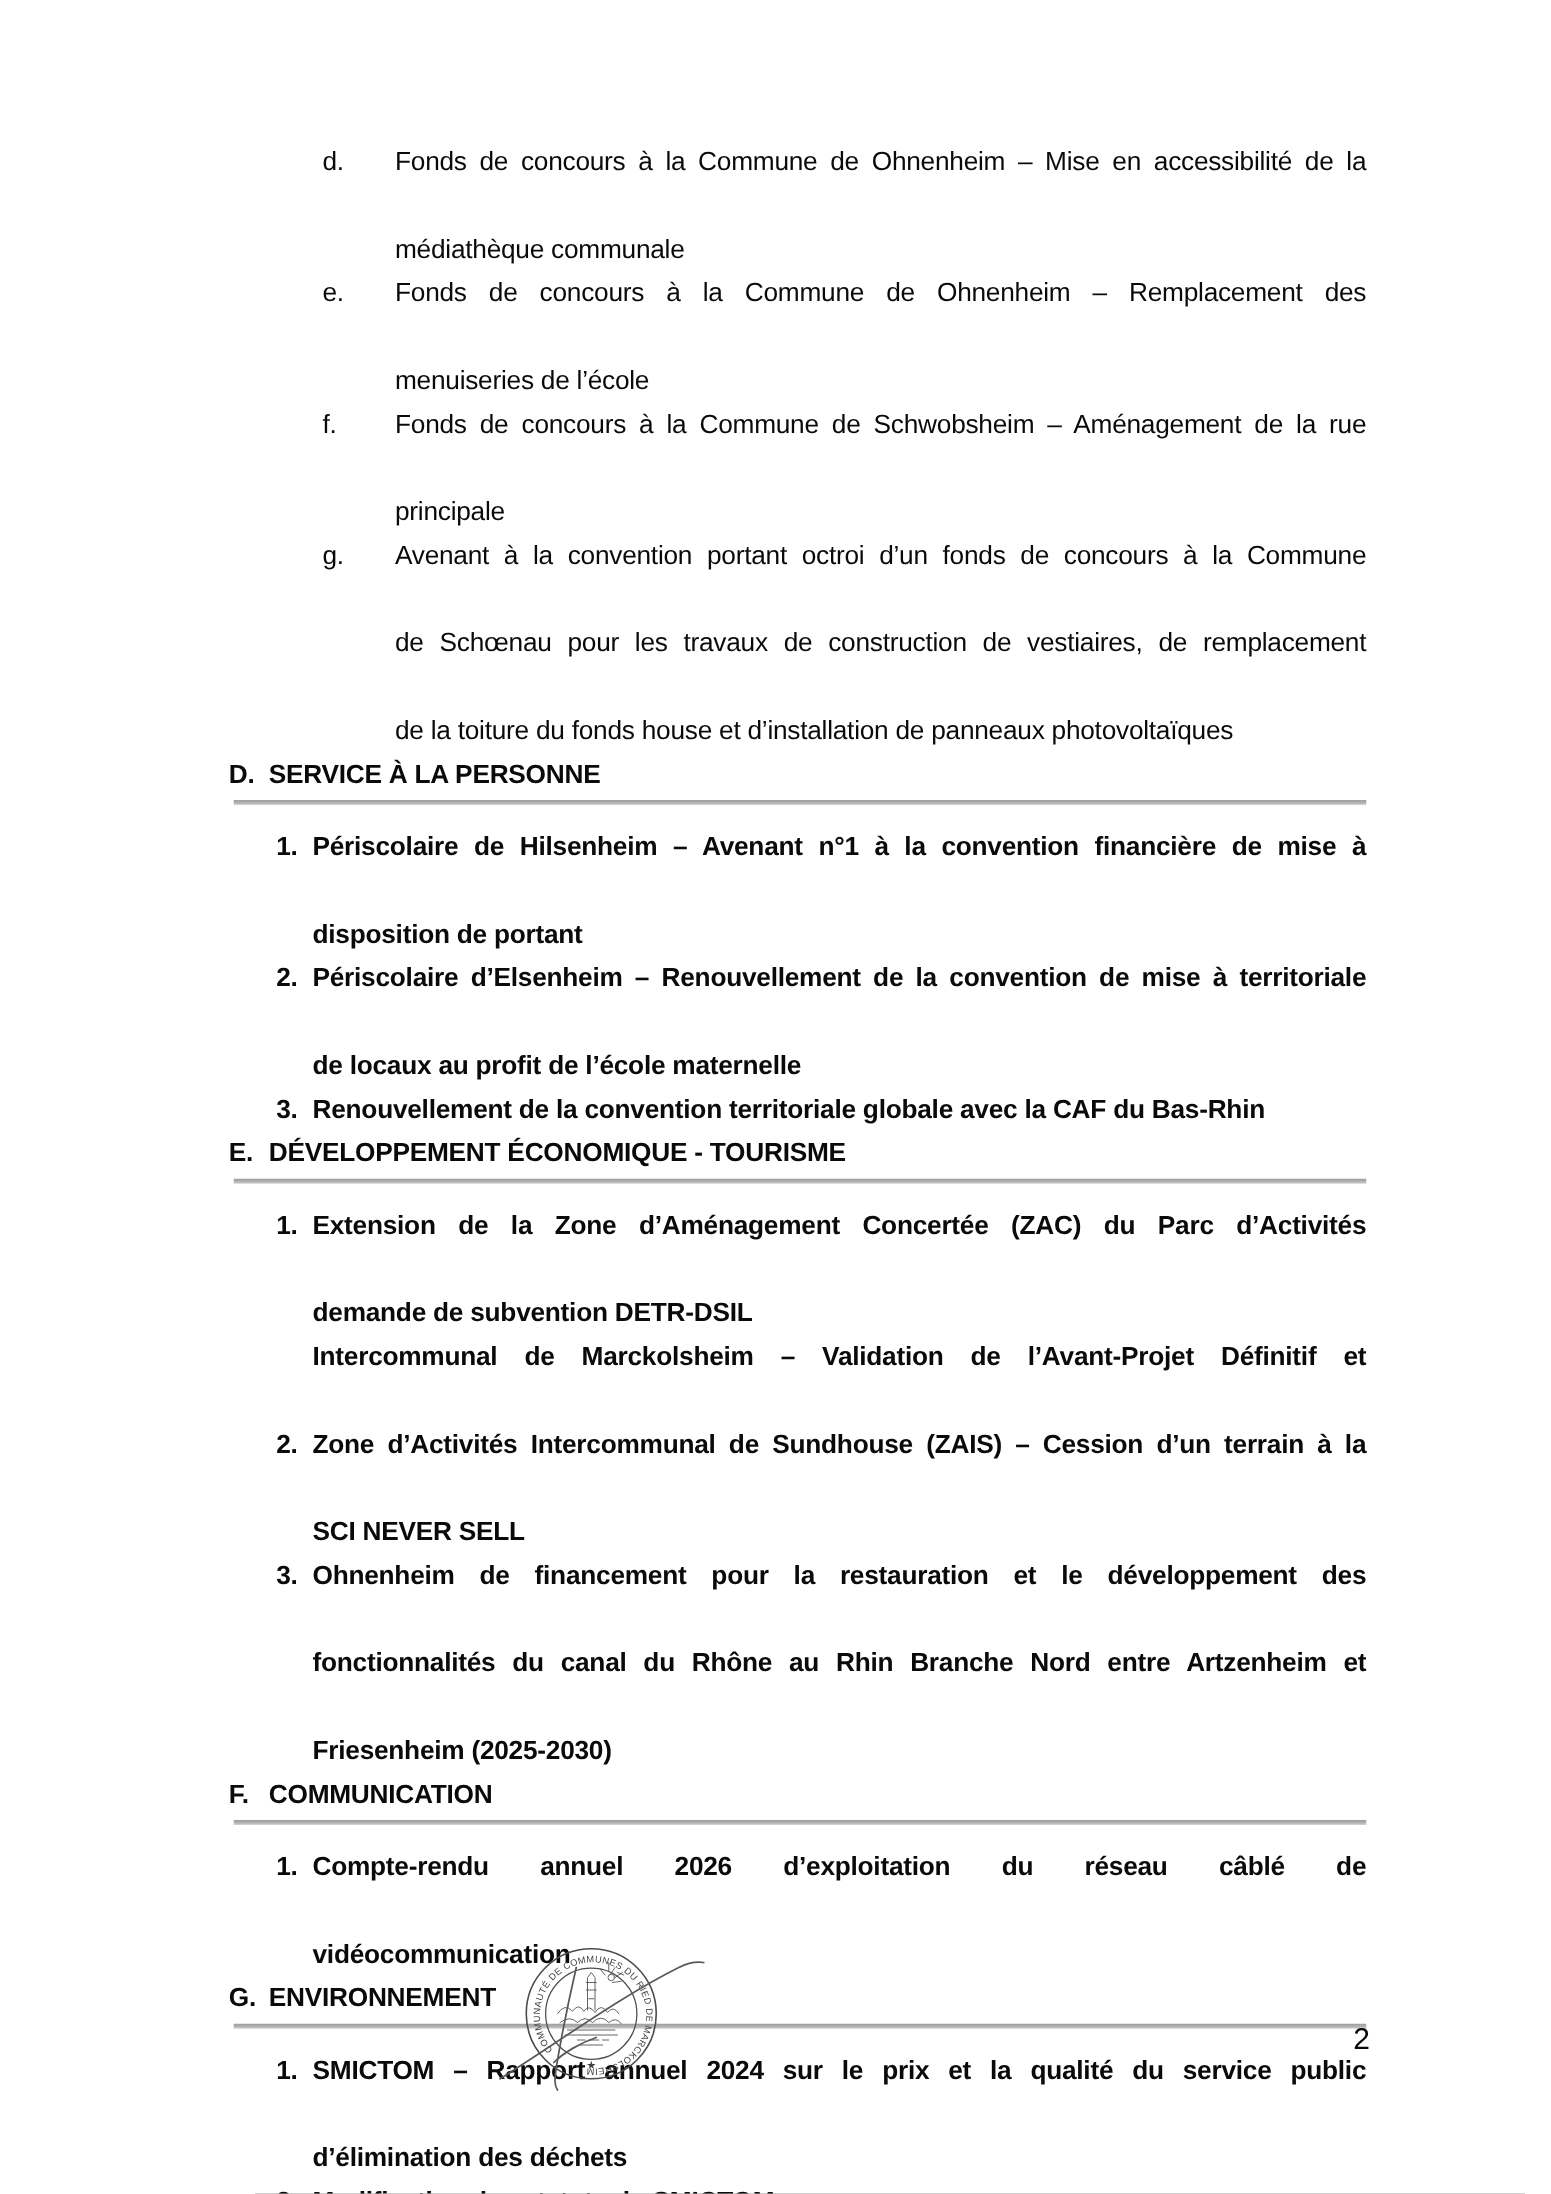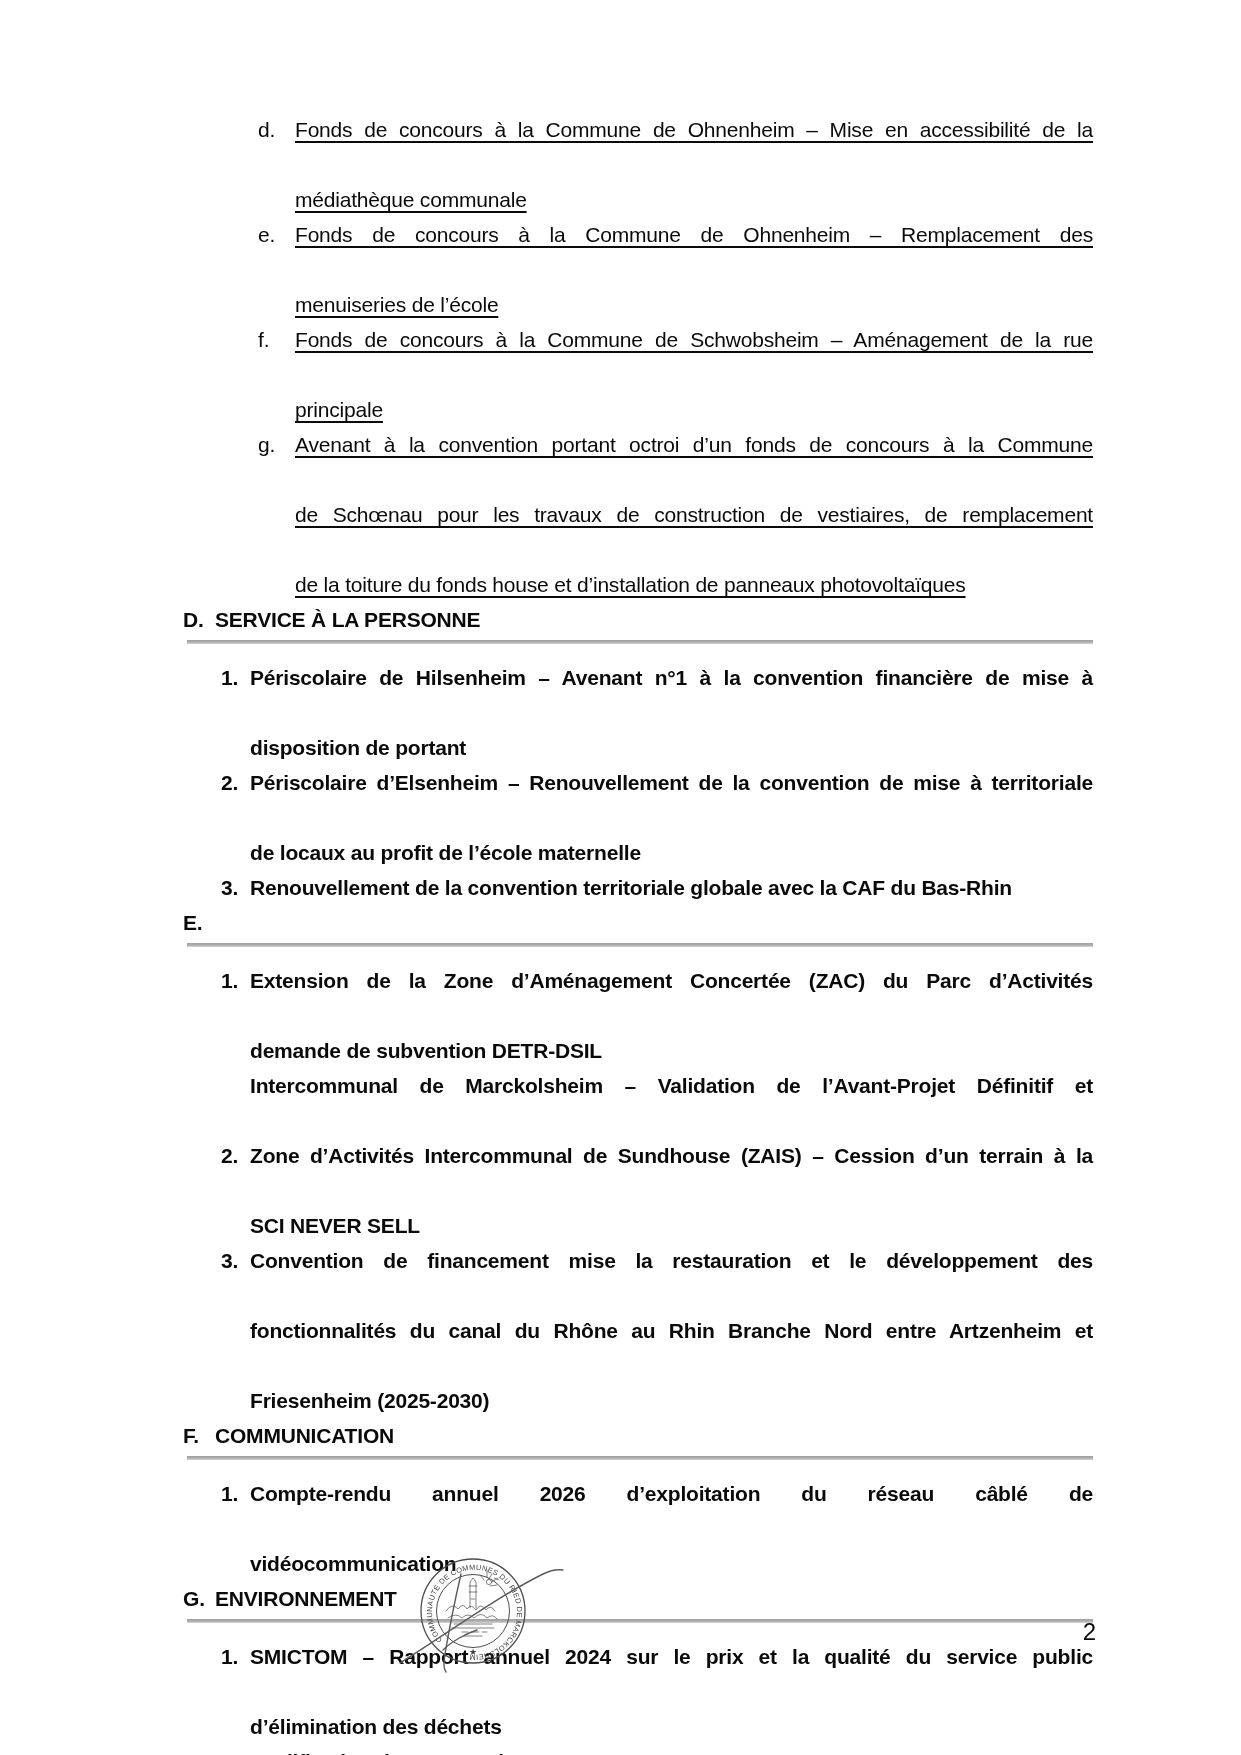--- a/index.html
+++ b/index.html
@@ -16,21 +16,21 @@
   }
   
   .item{display:flex;font-size:21px;line-height:35px;letter-spacing:-0.2px;}
   .intro .item{margin-left:258px;width:835px;font-weight:400;}
   .intro .item .marker{width:37px;flex-shrink:0;}
   .sec .item{margin-left:38px;width:872px;font-weight:700;}
   .sec .item .marker{width:29px;flex-shrink:0;}
   .item .txt{flex:1 1 auto;min-width:0;}
   .line{text-align:justify;}
   .line.j::after{content:"";display:inline-block;width:100%;height:0;}
-  .item.u .line{text-decoration:underline;text-decoration-thickness:1.5px;text-underline-offset:4px;}
+  .item.u .line{text-decoration-thickness:1.5px;text-underline-offset:4px;margin-left:21px;}
   
   .sec{margin-left:183px;margin-top:4px;}
   .sec-head{display:flex;font-weight:700;font-size:21px;line-height:28px;letter-spacing:-0.2px;}
   .sec-head .letter{width:32px;flex-shrink:0;}
   .rule{margin-left:4px;width:906px;height:4px;margin-top:6px;margin-bottom:16px;
         background:linear-gradient(#9d9d9d,#b3b3b3 60%,#d8d8d8);}
   .pagenum{position:absolute;left:1056px;top:1618px;width:40px;text-align:right;
            font-size:24px;line-height:28px;}
   .seal-wrap{position:absolute;left:418px;top:1556px;width:110px;height:110px;}
   .signature{position:absolute;left:385px;top:1550px;width:200px;height:135px;pointer-events:none;}
@@ -96,41 +96,42 @@
         <div class="item">
           <span class="marker">3.</span>
           <div class="txt">
             <div class="line">Renouvellement de la convention territoriale globale avec la CAF du Bas-Rhin</div>
           </div>
         </div>
       </div>
       <div class="sec">
         <div class="sec-head">
           <span class="letter">E.</span>
+          <span class="title">DÉVELOPPEMENT ÉCONOMIQUE - TOURISME</span>
         </div>
         <div class="rule"></div>
         <div class="item">
           <span class="marker">1.</span>
           <div class="txt">
             <div class="line j">Extension de la Zone d’Aménagement Concertée (ZAC) du Parc d’Activités</div>
             <div class="line">demande de subvention DETR-DSIL</div>
             <div class="line j">Intercommunal de Marckolsheim – Validation de l’Avant-Projet Définitif et</div>
           </div>
         </div>
         <div class="item">
           <span class="marker">2.</span>
           <div class="txt">
             <div class="line j">Zone d’Activités Intercommunal de Sundhouse (ZAIS) – Cession d’un terrain à la</div>
             <div class="line">SCI NEVER SELL</div>
           </div>
         </div>
         <div class="item">
           <span class="marker">3.</span>
           <div class="txt">
-            <div class="line j">Convention de financement mise la restauration et le développement des</div>
+            <div class="line j">Ohnenheim de financement pour la restauration et le développement des</div>
             <div class="line j">fonctionnalités du canal du Rhône au Rhin Branche Nord entre Artzenheim et</div>
             <div class="line">Friesenheim (2025-2030)</div>
           </div>
         </div>
       </div>
       <div class="sec">
         <div class="sec-head">
           <span class="letter">F.</span>
           <span class="title">COMMUNICATION</span>
         </div>

